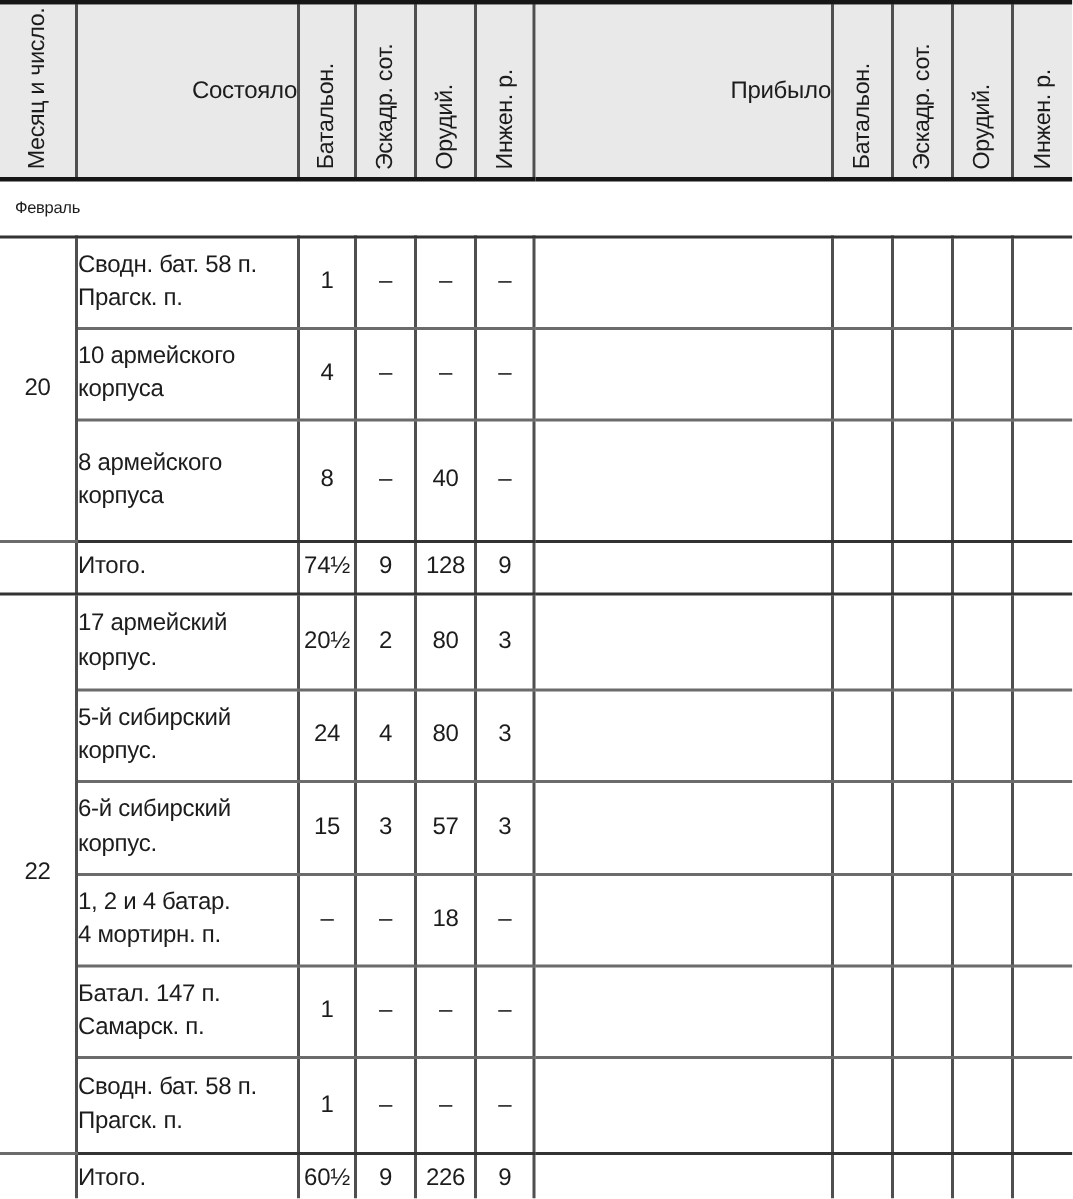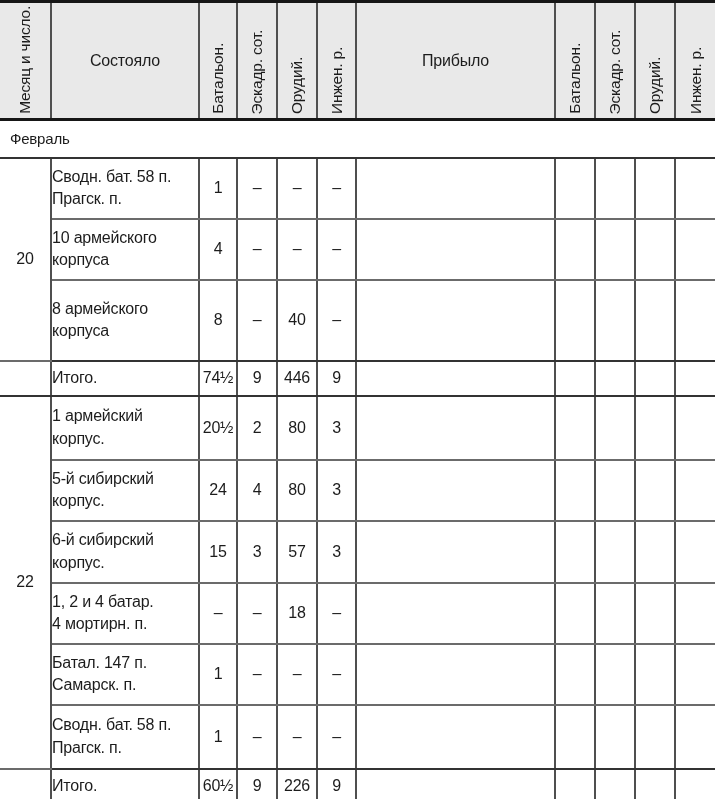--- a/index.html
+++ b/index.html
@@ -28,40 +28,40 @@
     border-right: 2px solid #4f4f4f;
   }
   table.mil td:last-child, table.mil th:last-child { border-right: none; }
 
   
   thead th {
     background: #e9e9e9;
     border-bottom: 3px solid #161616;
     height: 118px;
   }
-  th.name-col { text-align: center; vertical-align: middle; padding-left: 12px; font-size: 16.5px; }
+  th.name-col { text-align: right; vertical-align: middle; padding-left: 12px; font-size: 16.5px; }
   th.rot { vertical-align: bottom; text-align: center; padding-bottom: 12px; }
   .vtext {
     display: inline-block;
     writing-mode: vertical-rl;
     transform: rotate(180deg);
     font-size: 15.5px;
     line-height: 1;
     white-space: nowrap;
   }
 
   
   tr.section-row td {
     border-right: none;
     border-bottom: 2px solid #333333;
     height: 38px;
     text-align: left;
     vertical-align: middle;
     padding-left: 10px;
-    font-size: 15px;
+    font-size: 11px;
   }
 
   
   tr.unit-row td { border-bottom: 2px solid #6b6b6b; height: 61px; }
   tr.unit-row.last td { border-bottom: 2px solid #333333; }
   td.date-cell {
     text-align: center; vertical-align: middle;
     font-size: 16.5px;
     border-bottom: 2px solid #333333;
   }
@@ -155,32 +155,32 @@
         <td class="empty-cell"></td>
         <td class="empty-cell"></td>
         <td class="empty-cell"></td>
         <td class="empty-cell"></td>
       </tr>
       <tr class="total-row">
         <td class="empty-cell"></td>
         <td class="unit-name">Итого.</td>
         <td class="val">74½</td>
         <td class="val">9</td>
-        <td class="val">446</td>
+        <td class="val">128</td>
         <td class="val">9</td>
         <td class="empty-cell"></td>
         <td class="empty-cell"></td>
         <td class="empty-cell"></td>
         <td class="empty-cell"></td>
         <td class="empty-cell"></td>
       </tr>
 
       <tr class="unit-row" style="height:64px">
         <td class="date-cell" rowspan="6">22</td>
-        <td class="unit-name">1 армейский
+        <td class="unit-name">17 армейский
 корпус.</td>
         <td class="val">20½</td>
         <td class="val">2</td>
         <td class="val">80</td>
         <td class="val">3</td>
         <td class="empty-cell"></td>
         <td class="empty-cell"></td>
         <td class="empty-cell"></td>
         <td class="empty-cell"></td>
         <td class="empty-cell"></td>

